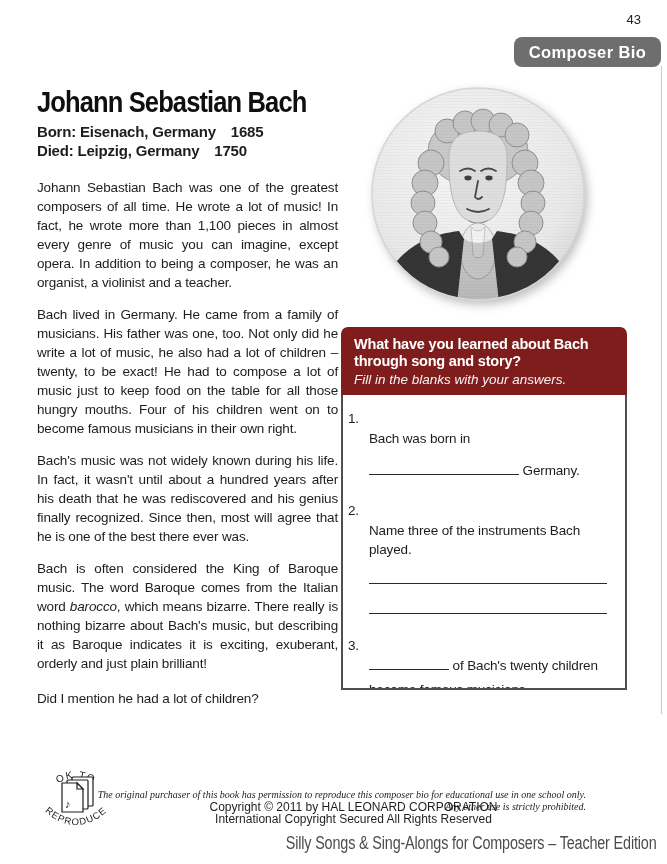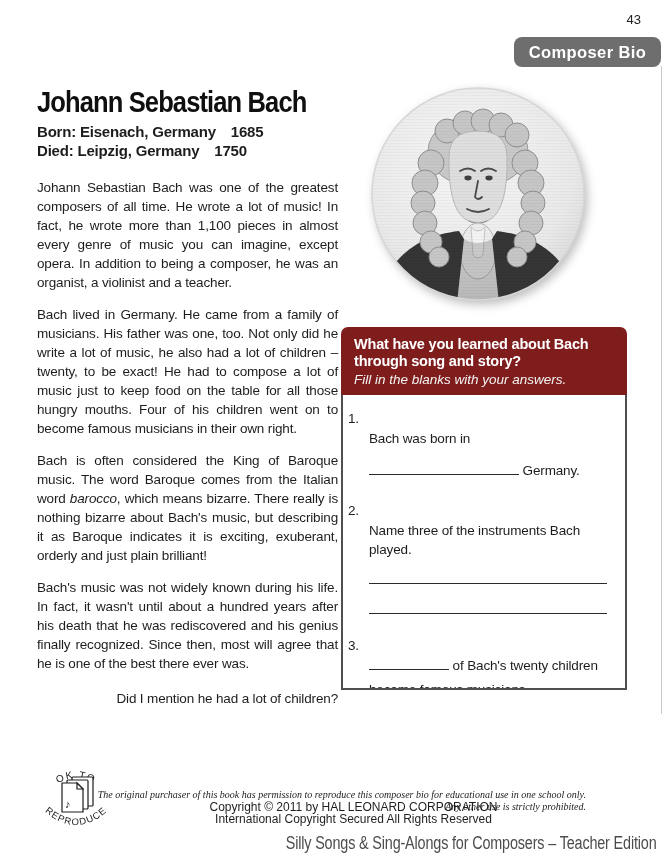--- a/index.html
+++ b/index.html
@@ -21,21 +21,21 @@
   .composer-title{
     margin:0 0 4px 0;font-size:29px;font-weight:bold;color:#0f0f0f;line-height:32px;
     letter-spacing:-1px;transform:scaleX(.88);transform-origin:left center;white-space:nowrap;
   }
   .vitals{font-weight:bold;font-size:15px;line-height:19px;letter-spacing:-.2px;margin-bottom:18px;}
   .vitals .year{margin-left:15px;text-align:center;}
   .bio-text p{
     margin:0 0 13px 0;font-size:13.5px;line-height:19px;letter-spacing:-.15px;
     text-align:justify;color:#1d1d1d;
   }
-  .bio-text p.closing{text-align:right;margin-top:16px;}
+  .bio-text p.closing{text-align:left;margin-top:16px;}
   .italic{font-style:italic;}
 
   
   .portrait{position:absolute;left:369px;top:85px;width:218px;height:218px;
     filter:drop-shadow(3px 4px 5px rgba(0,0,0,.25));}
 
   
   .qbox{position:absolute;left:341px;top:327px;width:286px;}
   .qbox-header{
     background:#7f1d1d;color:#fff;border-radius:7px 7px 0 0;
@@ -82,22 +82,22 @@
 
   <div class="left-col">
     <h1 class="composer-title">Johann Sebastian Bach</h1>
     <div class="vitals">
       <div><span>Born: Eisenach, Germany</span><span class="year">1685</span></div>
       <div><span>Died: Leipzig, Germany</span><span class="year">1750</span></div>
     </div>
     <div class="bio-text">
       <p>Johann Sebastian Bach was one of the greatest composers of all time. He wrote a lot of music! In fact, he wrote more than 1,100 pieces in almost every genre of music you can imagine, except opera. In addition to being a composer, he was an organist, a violinist and a teacher.</p>
       <p>Bach lived in Germany. He came from a family of musicians. His father was one, too. Not only did he write a lot of music, he also had a lot of children – twenty, to be exact! He had to compose a lot of music just to keep food on the table for all those hungry mouths. Four of his children went on to become famous musicians in their own right.</p>
+      <p>Bach's music was not widely known during his life. In fact, it wasn't until about a hundred years after his death that he was rediscovered and his genius finally recognized. Since then, most will agree that he is one of the best there ever was.</p>
       <p><span>Bach is often considered the King of Baroque music. The word Baroque comes from the Italian word </span><span class="italic">barocco</span><span>, which means bizarre. There really is nothing bizarre about Bach's music, but describing it as Baroque indicates it is exciting, exuberant, orderly and just plain brilliant!</span></p>
-      <p>Bach's music was not widely known during his life. In fact, it wasn't until about a hundred years after his death that he was rediscovered and his genius finally recognized. Since then, most will agree that he is one of the best there ever was.</p>
       <p class="closing">Did I mention he had a lot of children?</p>
     </div>
   </div>
 
   <svg class="portrait" viewBox="0 0 218 218" role="img">
     <defs>
       <radialGradient id="pg" cx="45%" cy="36%" r="78%">
         <stop offset="0%" stop-color="#f6f6f6"></stop>
         <stop offset="65%" stop-color="#e9e9e9"></stop>
         <stop offset="100%" stop-color="#d0d0d0"></stop>

